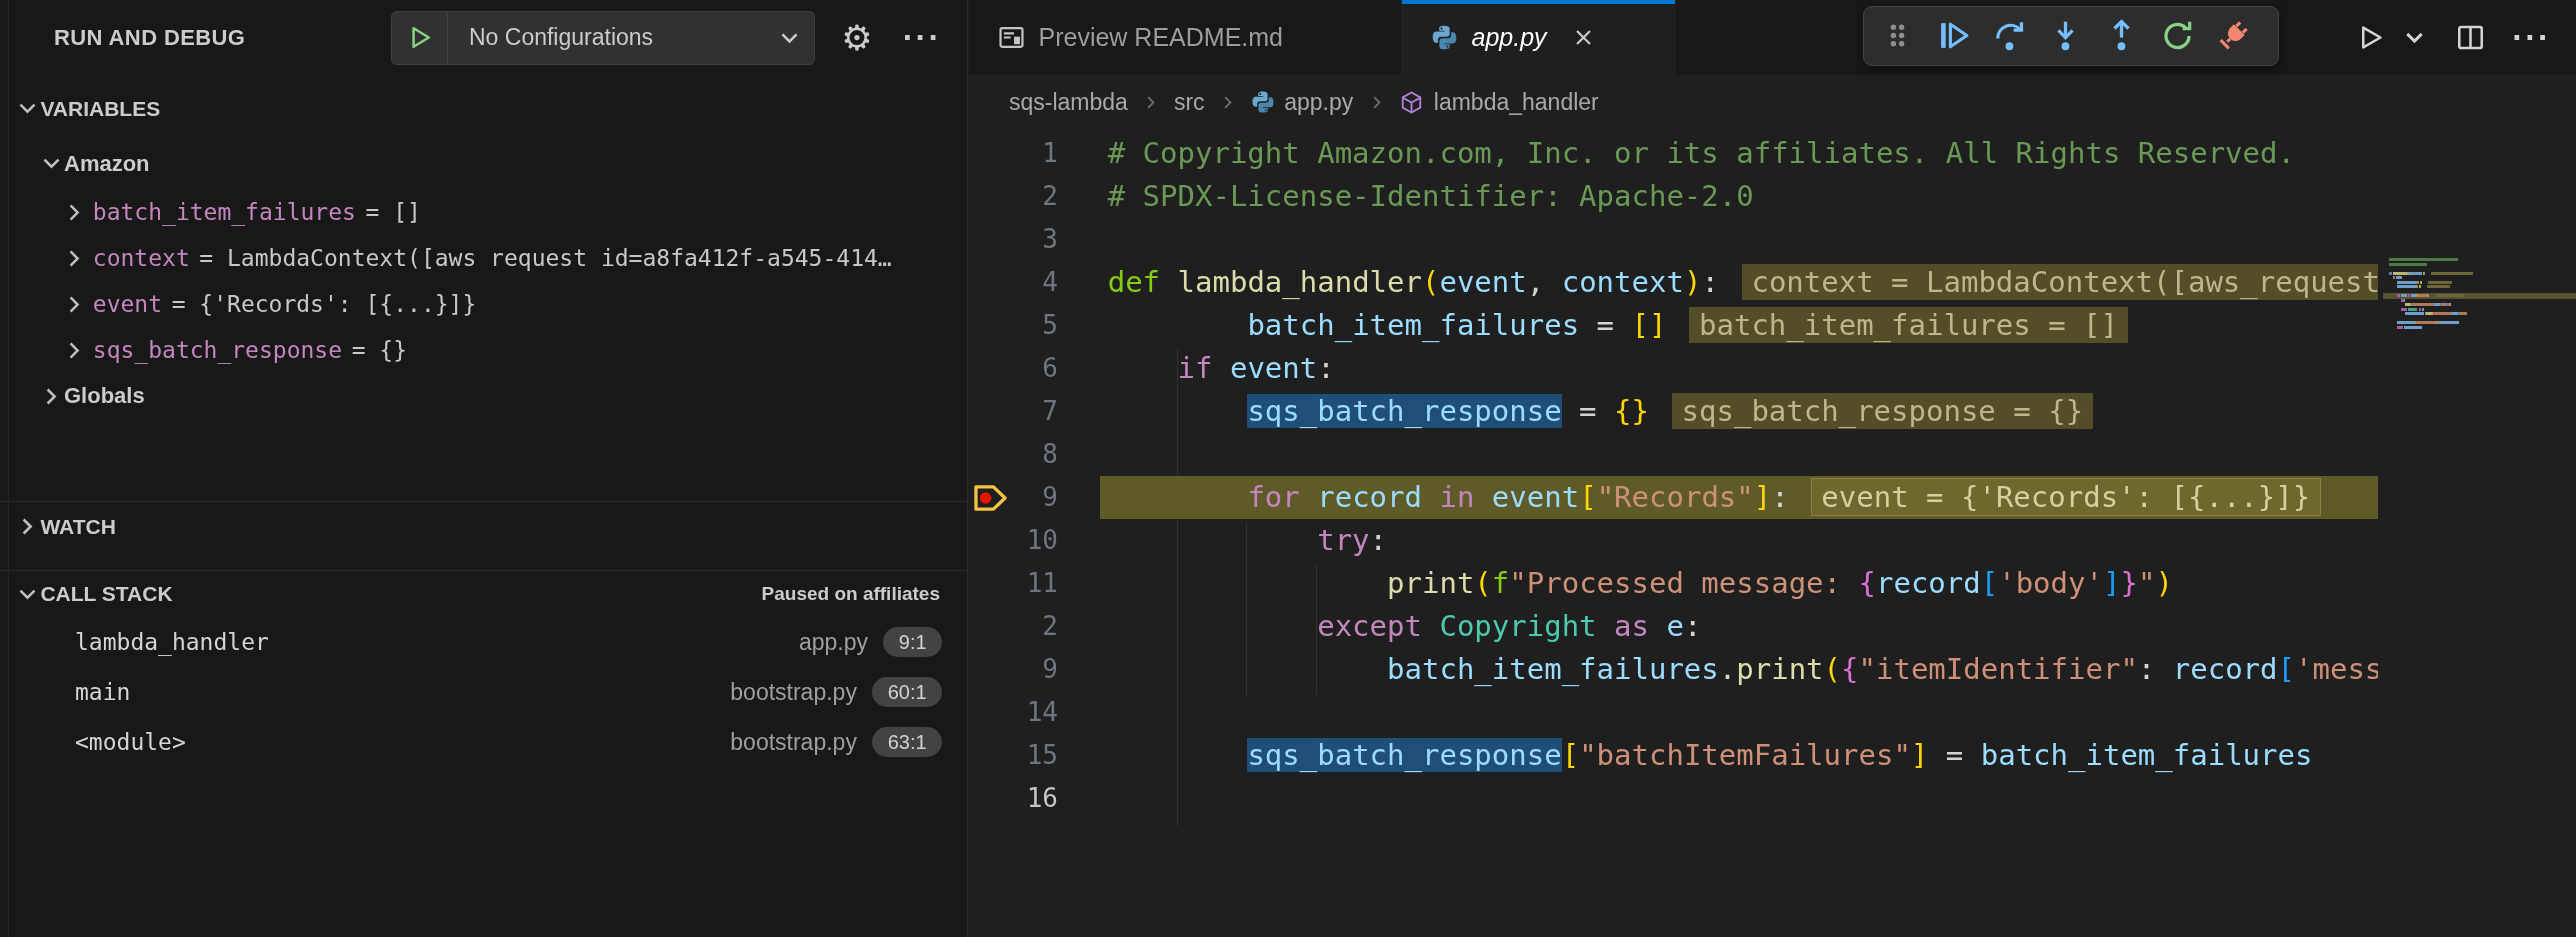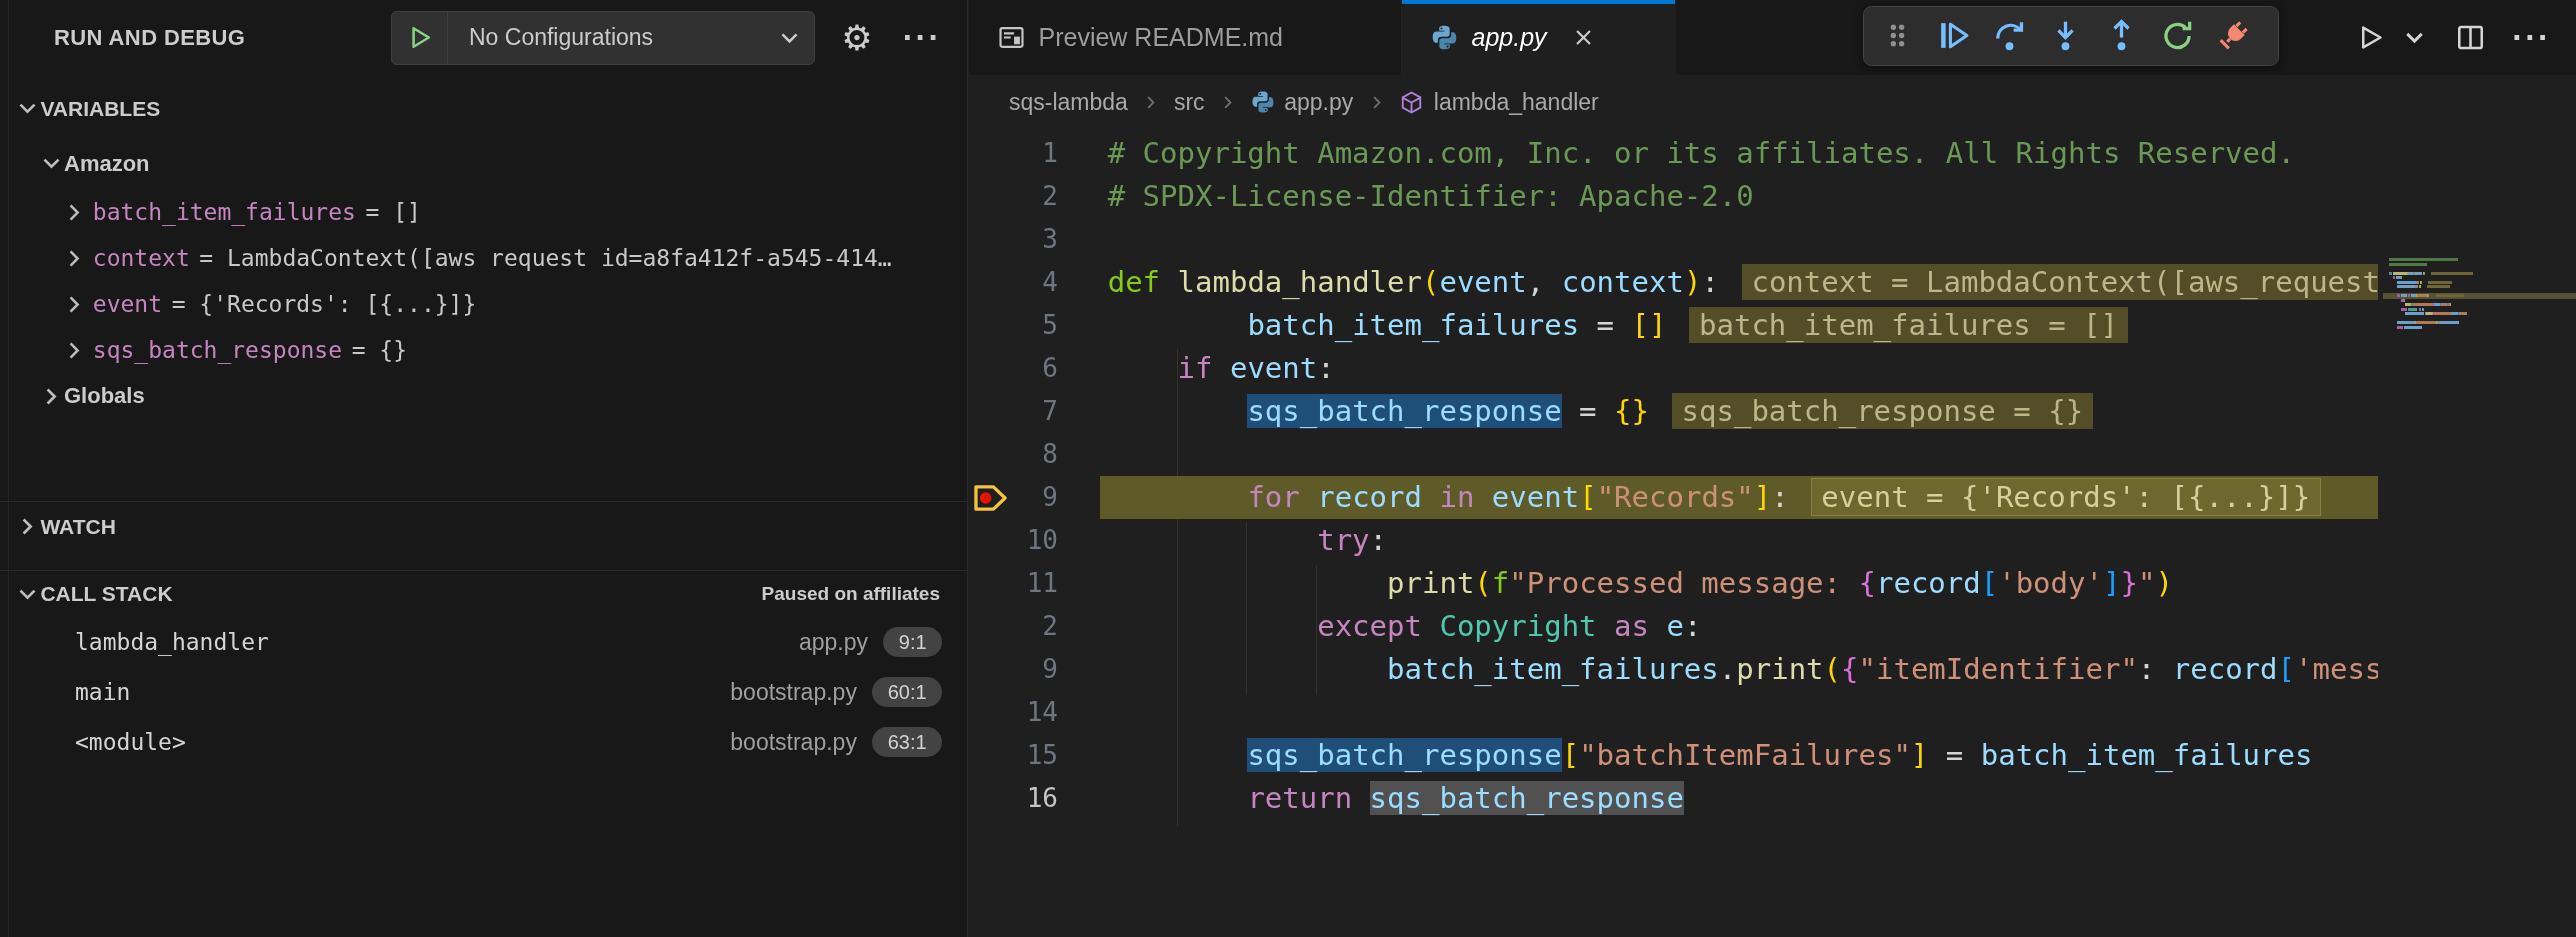--- a/index.html
+++ b/index.html
@@ -418,21 +418,20 @@
           <div class="code-line"><span>    </span><span class="t-kw">if</span><span class="t-pun"> </span><span class="t-var">event</span><span class="t-pun">:</span></div>
           <div class="code-line"><span>        </span><span class="t-var wh">sqs_batch_response</span><span class="t-pun"> = </span><span class="t-b1">{}</span><span class="hint">sqs_batch_response = {}</span></div>
           <div class="code-line"></div>
           <div class="code-line current"><span>        </span><span class="t-kw">for</span><span class="t-pun"> </span><span class="t-var">record</span><span class="t-pun"> </span><span class="t-kw">in</span><span class="t-pun"> </span><span class="t-var">event</span><span class="t-b1">[</span><span class="t-str">"Records"</span><span class="t-b1">]</span><span class="t-pun">:</span><span class="hint">event = {'Records': [{...}]}</span></div>
           <div class="code-line"><span>            </span><span class="t-kw">try</span><span class="t-pun">:</span></div>
           <div class="code-line"><span>                </span><span class="t-fn">print</span><span class="t-b1">(</span><span class="t-kwb">f</span><span class="t-str">"Processed message: </span><span class="t-b2">{</span><span class="t-var">record</span><span class="t-b3">[</span><span class="t-str">'body'</span><span class="t-b3">]</span><span class="t-b2">}</span><span class="t-str">"</span><span class="t-b1">)</span></div>
           <div class="code-line"><span>            </span><span class="t-kw">except</span><span class="t-pun"> </span><span class="t-cls">Copyright</span><span class="t-pun"> </span><span class="t-kw">as</span><span class="t-pun"> </span><span class="t-var">e</span><span class="t-pun">:</span></div>
           <div class="code-line"><span>                </span><span class="t-var">batch_item_failures</span><span class="t-pun">.</span><span class="t-fn">print</span><span class="t-b1">(</span><span class="t-b2">{</span><span class="t-str">"itemIdentifier"</span><span class="t-pun">: </span><span class="t-var">record</span><span class="t-b3">[</span><span class="t-str">'message</span></div>
           <div class="code-line"></div>
           <div class="code-line"><span>        </span><span class="t-var wh">sqs_batch_response</span><span class="t-b1">[</span><span class="t-str">"batchItemFailures"</span><span class="t-b1">]</span><span class="t-pun"> = </span><span class="t-var">batch_item_failures</span></div>
-          <div class="code-line"><span>        </span><span class="t-kw">return</span><span class="t-pun"> </span><span class="t-var sel">sqs_batch_response</span></div>
         </div>
       <div class="minimap" id="minimap">
           <div class="mm-row" style="top: 0px; left: 5.8px;">
             <span class="mm-seg" style="left: 0px; width: 69px; background: rgb(79, 122, 69);"></span>
           </div>
           <div class="mm-row" style="top: 4.5px; left: 5.8px;">
             <span class="mm-seg" style="left: 0px; width: 38px; background: rgb(79, 122, 69);"></span>
           </div>
           <div class="mm-row" style="top: 9px; left: 5.8px;"></div>
           <div class="mm-row" style="top: 13.6px; left: 5.8px;">

